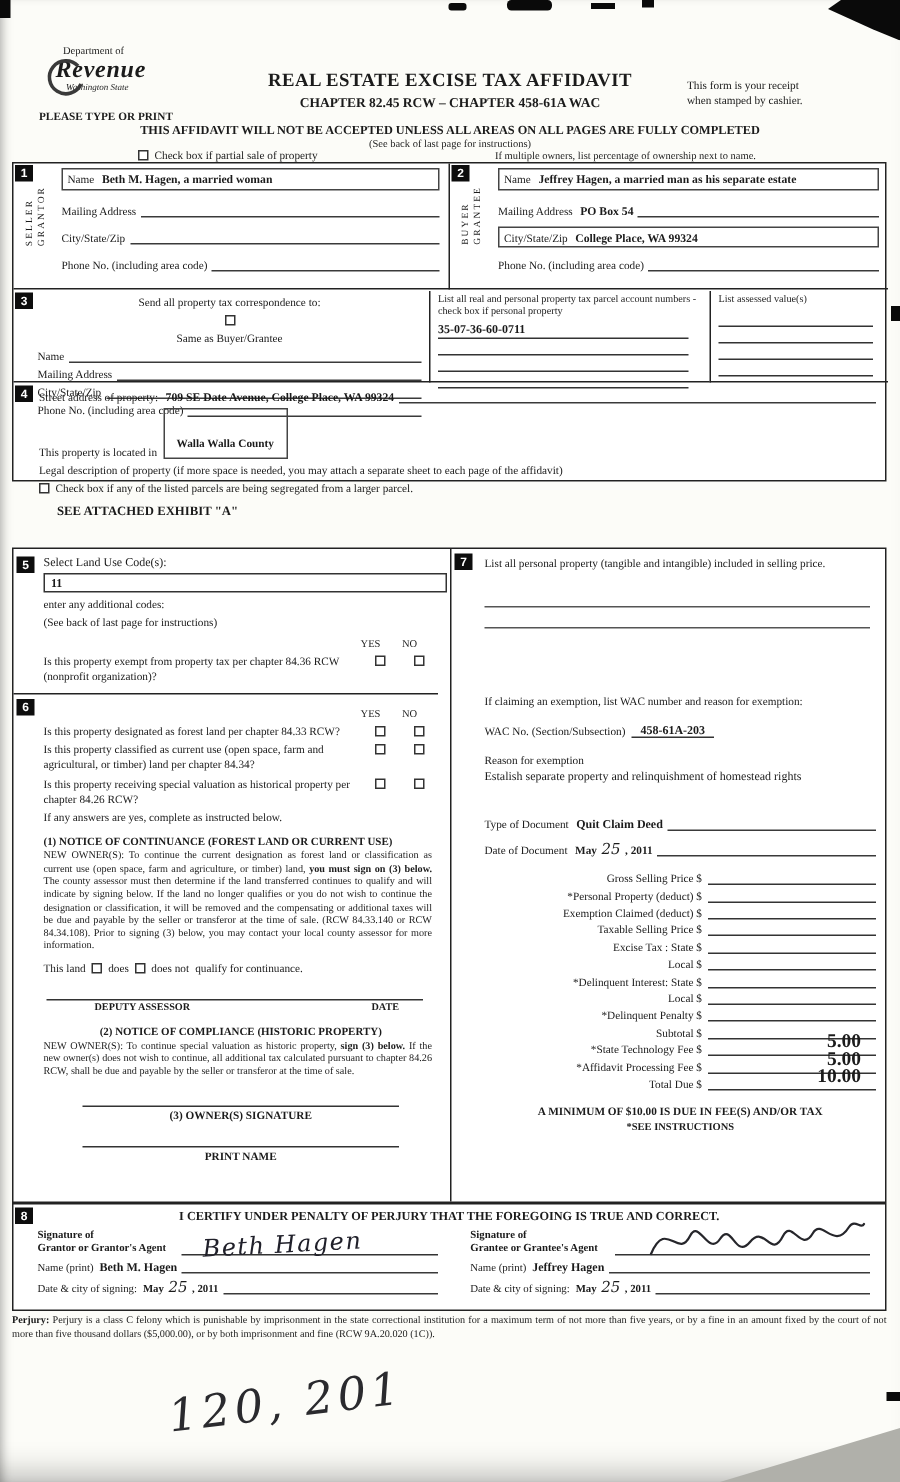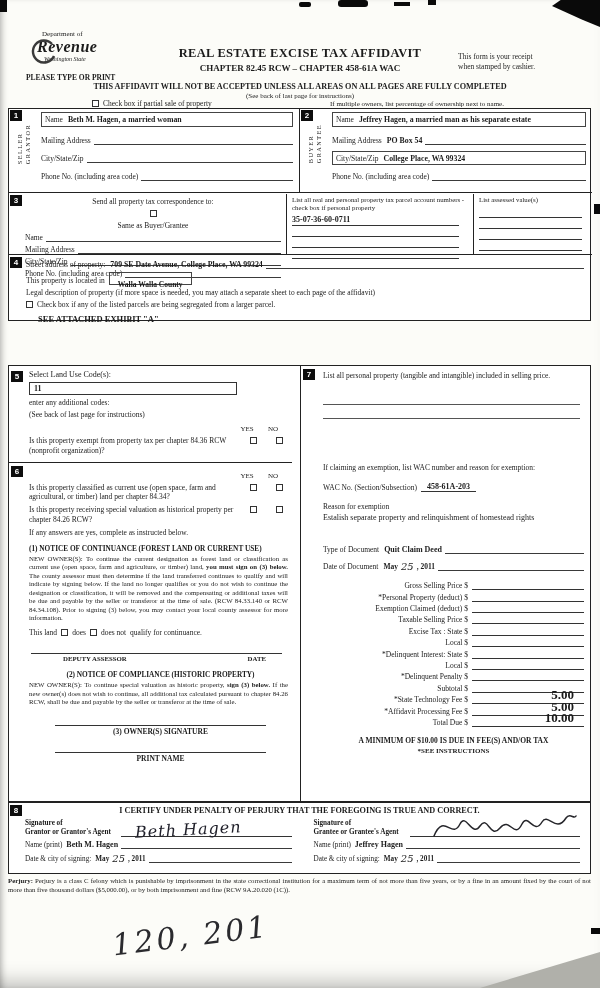--- a/index.html
+++ b/index.html
@@ -40,33 +40,33 @@
   .lrow { display:flex; align-items:flex-end; margin-top:8px; font-size:7.5px; }
   .cityboxed { border:1px solid #444; height:14px; display:flex; align-items:center; gap:5px; padding:0 3px; margin-top:6px; font-size:7.5px; }
   .sec3L { position:absolute; left:0; top:85px; width:277px; height:61px; border-bottom:1px solid #222; padding:3px 5px 0 16px; font-size:7.5px; }
   .sec3M { position:absolute; left:277px; top:85px; width:187px; height:61px; border-left:1px solid #222; border-bottom:1px solid #222; padding:2px 5px 0 5px; font-size:6.8px; line-height:1.2; }
   .sec3R { position:absolute; left:464px; top:85px; width:119px; height:61px; border-left:1px solid #222; border-bottom:1px solid #222; padding:2px 5px 0 5px; font-size:6.8px; }
   .srow { display:flex; align-items:flex-end; height:11px; margin-top:1px; }
   .parcelval { font-weight:bold; font-size:8px; border-bottom:1px solid #333; margin-top:3px; width:95%; }
   .blank { border-bottom:1px solid #333; height:10px; width:95%; margin-top:1px; }
   .sec4 { position:absolute; left:0; top:147px; width:583px; height:66px; padding:3px 8px 0 17px; font-size:7.5px; }
   .s4row { display:flex; align-items:flex-end; margin-top:3px; }
-  .countybox { border:1px solid #444; padding:5px 8px; height:13px; line-height:13px; font-weight:bold; margin-left:4px; }
+  .countybox { border:1px solid #444; padding:16px 8px; height:13px; line-height:13px; font-weight:bold; margin-left:4px; }
   .exhibit { font-weight:bold; font-size:8.5px; margin:5px 0 0 12px; }
   
   .boxB { position:absolute; left:8px; top:365px; width:583px; height:437px; border:1px solid #222; background:#fff; }
   .colL { position:absolute; left:0; top:0; width:292px; height:435px; border-right:1px solid #222; padding:4px 8px 0 20px; }
   .colR { position:absolute; left:292px; top:0; width:291px; height:435px; padding:5px 8px 0 22px; }
   .sec5, .sec6 { position:relative; }
   .sec6 { border-top:1px solid #222; margin-top:6px; padding-top:3px; margin-left:-20px; padding-left:20px; }
   .badge-in { position:absolute; left:-18px; top:1px; }
   .badge-in6 { position:absolute; left:2px; top:3px; }
   .badge7 { position:absolute; left:2px; top:3px; }
   .landuse { font-size:8px; }
-  .codebox { width:208px; height:13px; border:1px solid #333; margin-top:3px; padding:0 4px; font-size:8px; font-weight:bold; line-height:12px; }
+  .codebox { width:269px; height:13px; border:1px solid #333; margin-top:3px; padding:0 4px; font-size:8px; font-weight:bold; line-height:12px; }
   .small75 { font-size:7.5px; margin-top:3px; }
   .ynhead { display:flex; justify-content:flex-end; font-size:7px; margin-top:6px; padding-right:6px; }
   .ynhead span { width:26px; text-align:center; }
   .q { display:flex; margin-top:3px; }
   .qt { flex:1; font-size:7.5px; line-height:1.3; padding-right:4px; }
   .ynp { width:52px; display:flex; padding-top:1px; flex:none; }
   .ynslot { width:26px; display:flex; justify-content:center; }
   .notice-title { font-size:7.3px; font-weight:bold; margin-top:7px; }
   .notice-body { font-size:6.8px; line-height:1.26; text-align:justify; margin-top:2px; padding-right:4px; }
   .qualifyrow { display:flex; align-items:center; gap:4px; font-size:7.5px; margin-top:5px; }
@@ -301,20 +301,31 @@
         </div>
       </div>
 
       <div class="sec6">
         <span class="badge badge-in6">6</span>
         <div class="ynhead">
           <span>YES</span>
           <span>NO</span>
         </div>
         <div class="q">
+          <div class="qt">Is this property designated as forest land per chapter 84.33 RCW?</div>
+          <div class="ynp">
+            <span class="ynslot">
+                <span class="cb"></span>
+              </span>
+            <span class="ynslot">
+                <span class="cb"></span>
+              </span>
+          </div>
+        </div>
+        <div class="q">
           <div class="qt">Is this property classified as current use (open space, farm and agricultural, or timber) land per chapter 84.34?</div>
           <div class="ynp">
             <span class="ynslot">
                 <span class="cb"></span>
               </span>
             <span class="ynslot">
                 <span class="cb"></span>
               </span>
           </div>
         </div>

